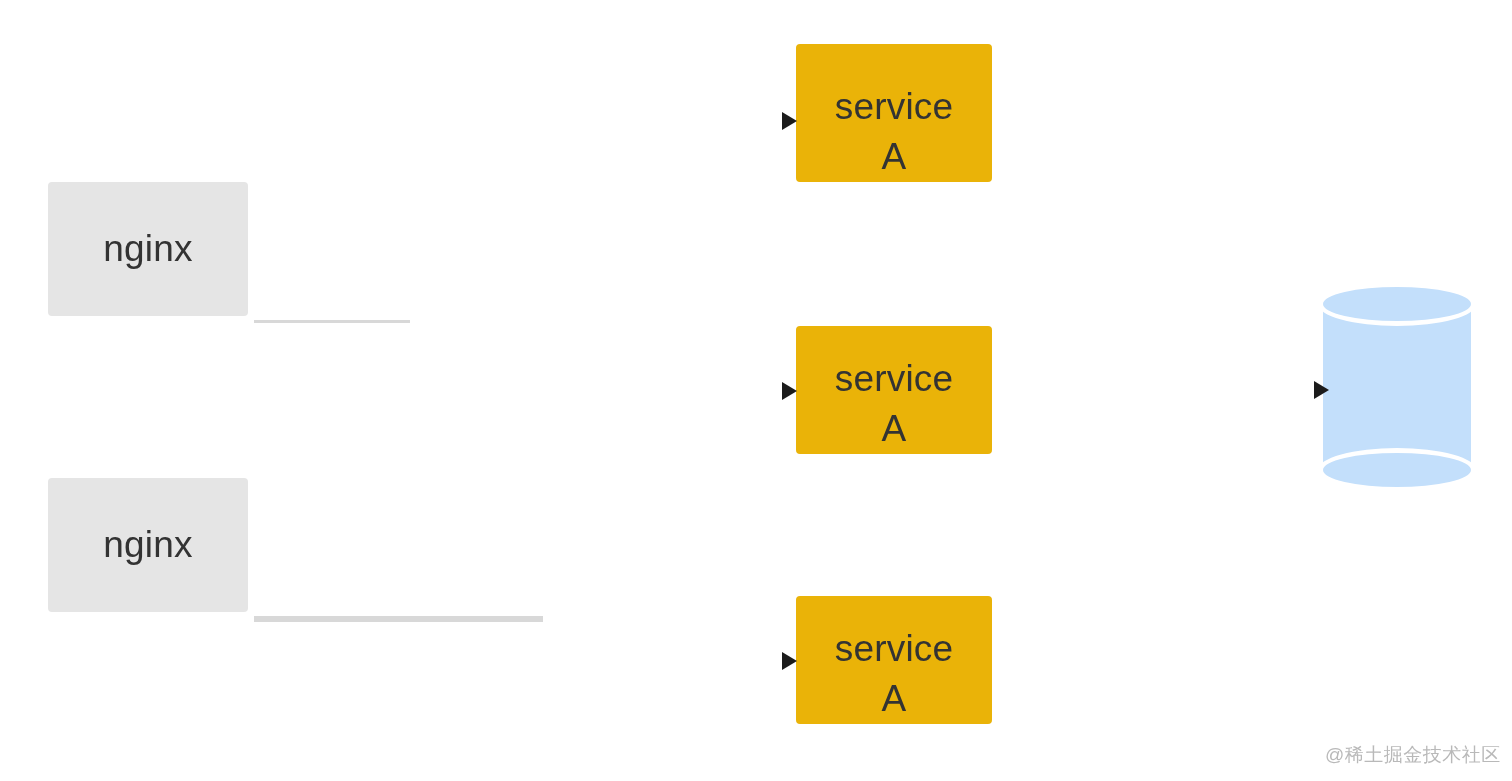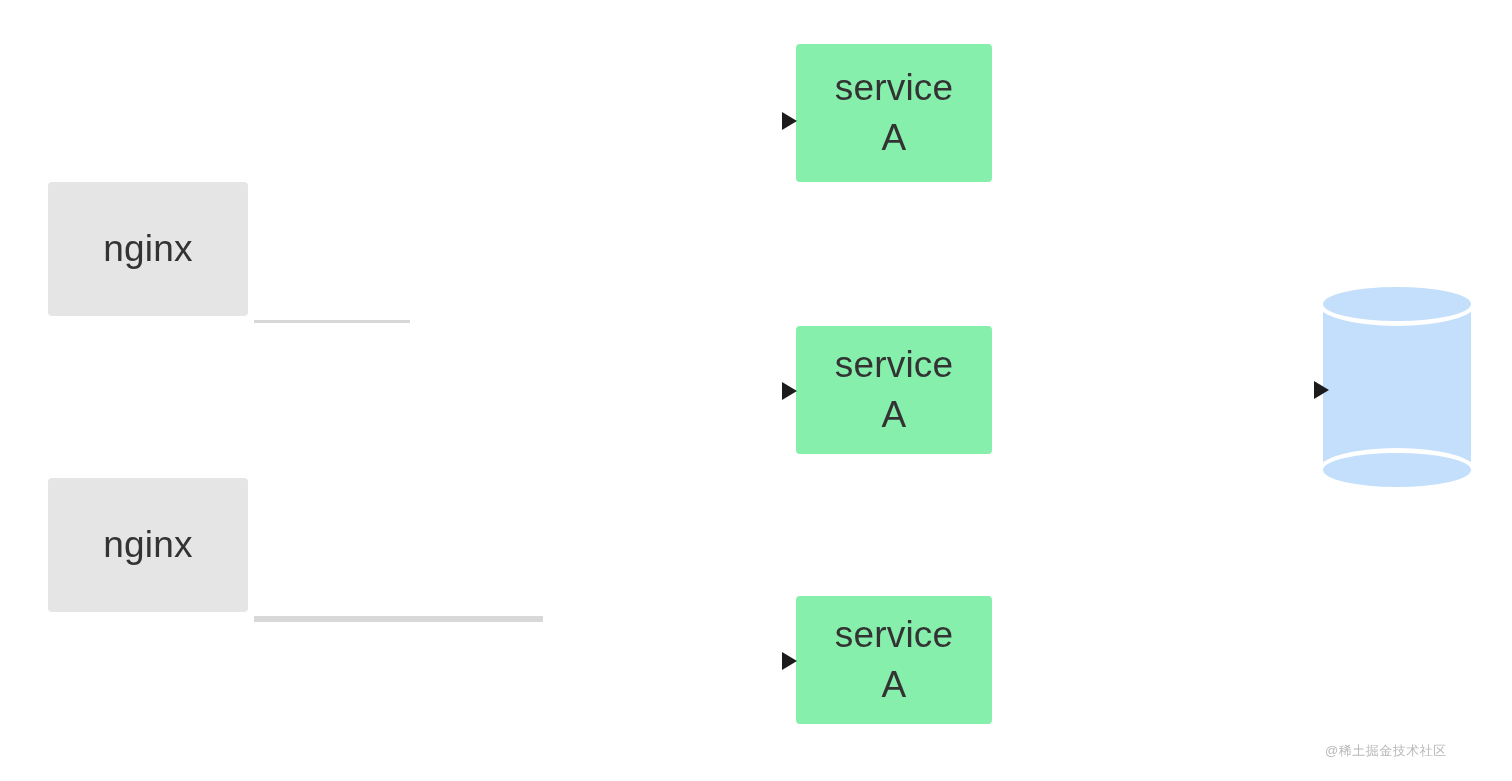--- a/index.html
+++ b/index.html
@@ -37,21 +37,22 @@
   }
   .node .label {
     display: block;
     white-space: pre-line;
     padding: 0 6px;
   }
   .node-nginx {
     background: #e5e5e5;
   }
   .node-service {
-    background: #86efac;
+    background: #eab308;
+    align-items: flex-end;
   }
   
   .cylinder {
     position: absolute;
     z-index: 5;
   }
   .cyl-body {
     position: absolute;
     left: 0;
     top: 18px;
@@ -97,21 +98,21 @@
     height: 0;
     border-top: 9px solid transparent;
     border-bottom: 9px solid transparent;
     border-left: 15px solid #1c1c1c;
     z-index: 8;
   }
   
   .watermark {
     position: absolute;
     color: #b9b9b9;
-    font-size: 13px;
+    font-size: 19px;
     letter-spacing: 0.5px;
     z-index: 20;
     white-space: nowrap;
     user-select: none;
   }
 </style>
 </head>
 <body>
 
 <div id="canvas" style="width: 1512px; height: 781px; background: rgb(255, 255, 255);">

